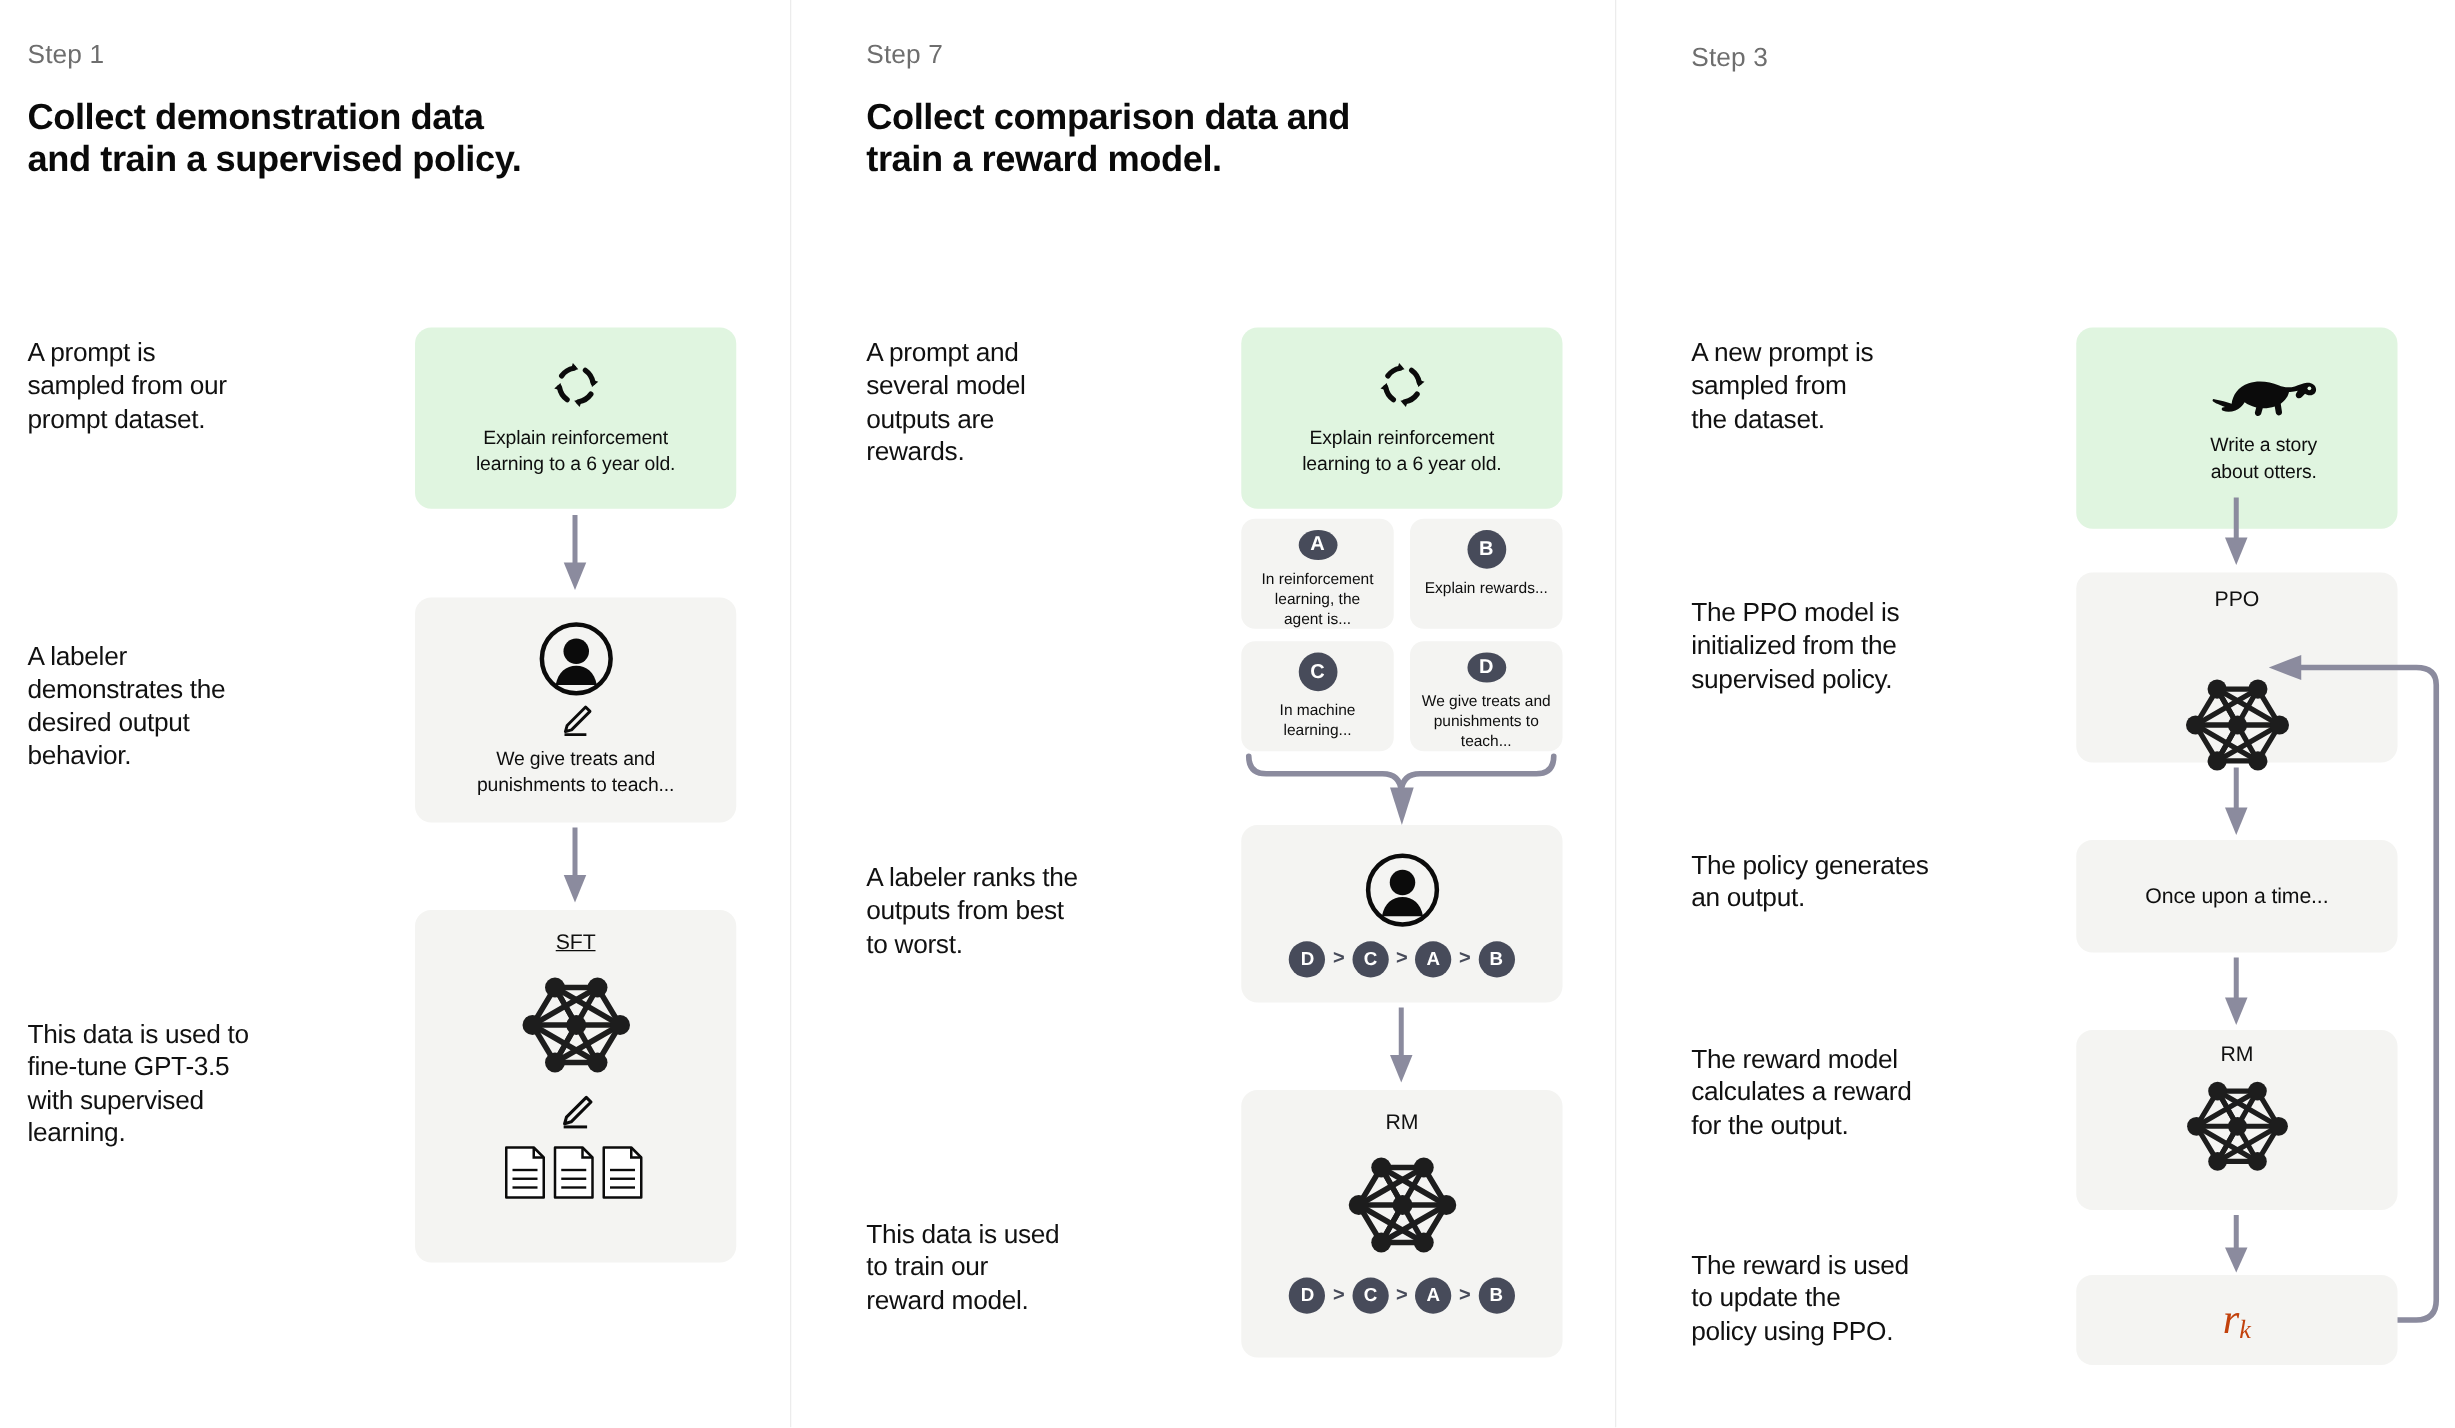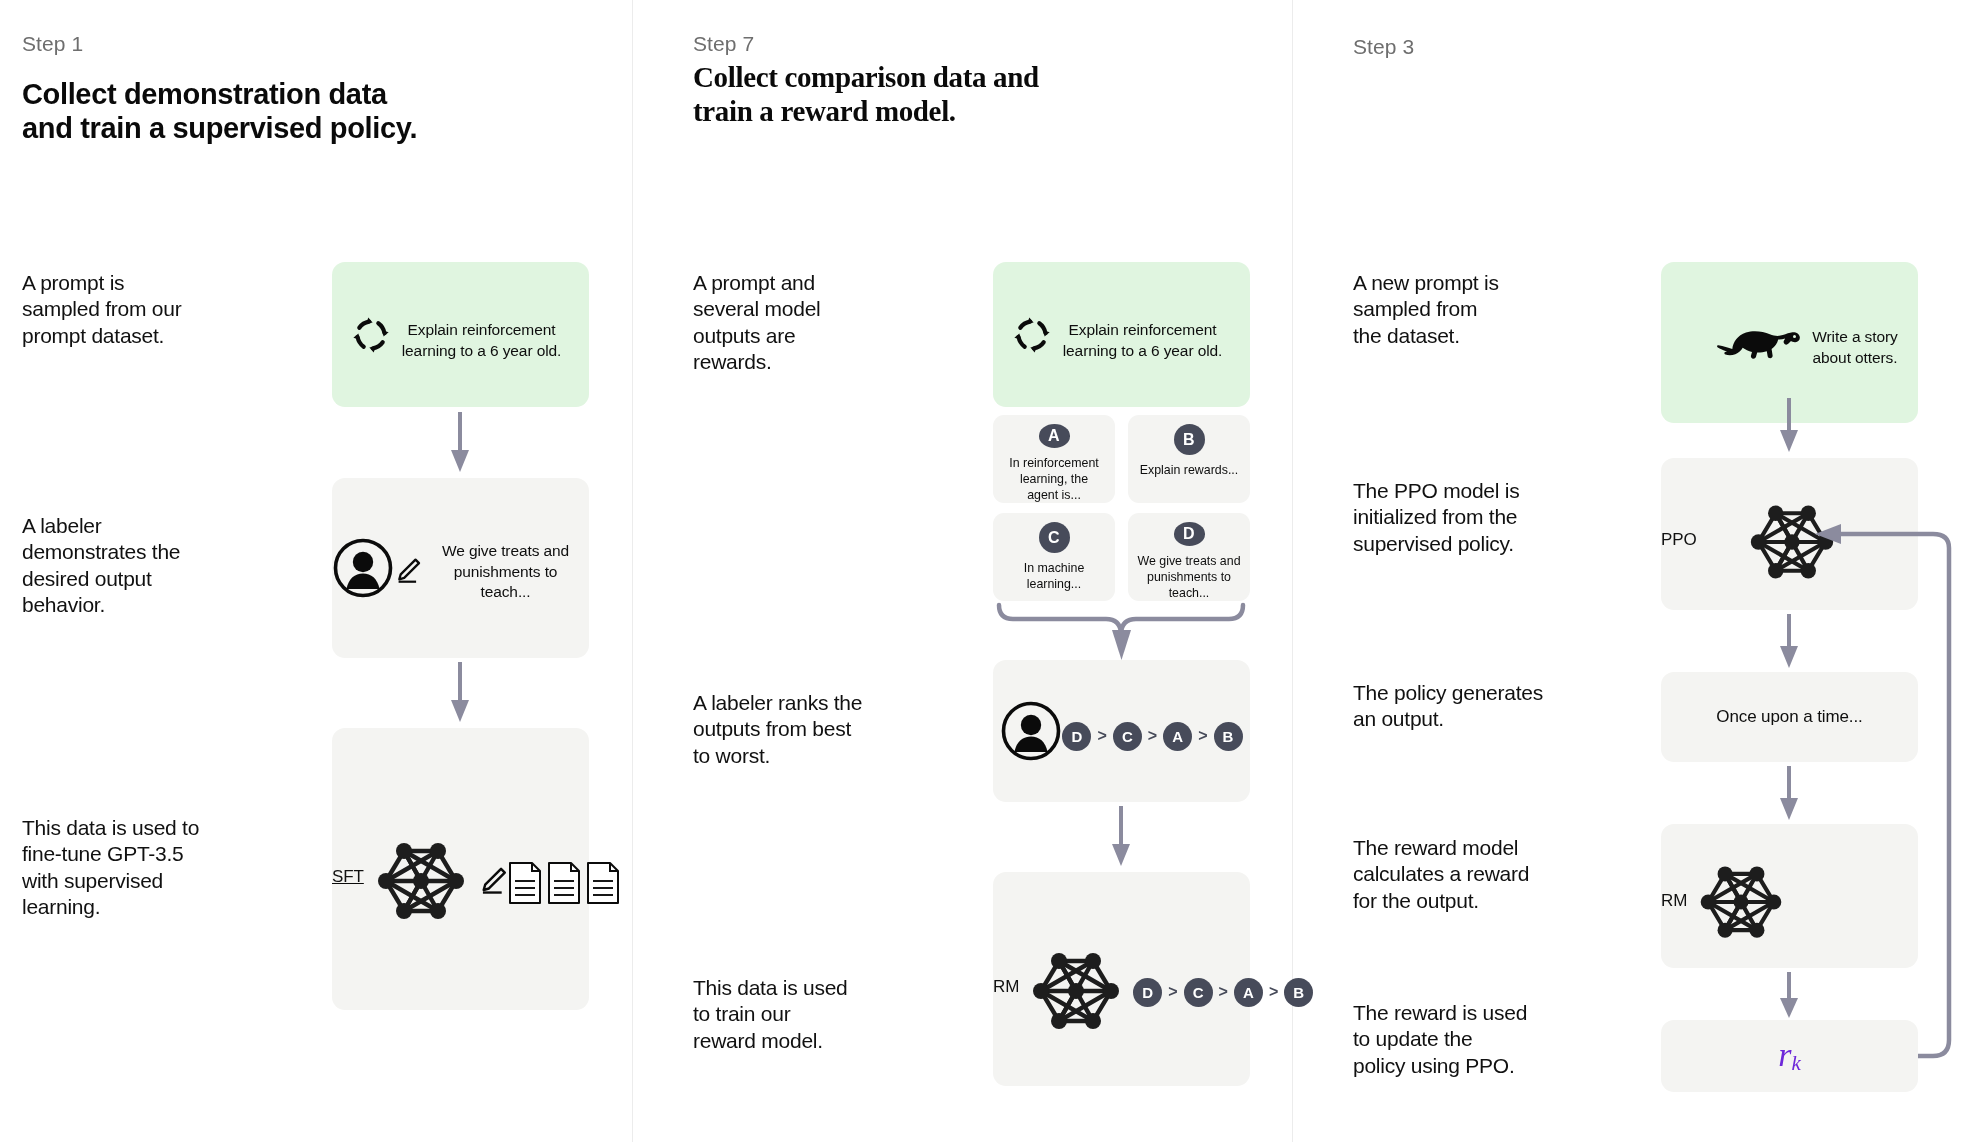--- a/index.html
+++ b/index.html
@@ -46,21 +46,21 @@
     position: absolute;
     font-size: 21px; line-height: 1.26; font-weight: 400;
     color: #111; letter-spacing: -.25px;
   }
 
   
   .card {
     position: absolute;
     border-radius: 13px;
     background: #f4f4f2;
-    display: flex; flex-direction: row;
+    display: flex; flex-direction: column;
     align-items: center; justify-content: center;
   }
   .card.green { background: #e0f5e0; }
 
   .card-text {
     font-size: 15.5px; line-height: 1.33; text-align: center;
     color: #0e0e0e; letter-spacing: -.1px; padding: 0 10px;
   }
   .card-title {
     font-size: 17px; color: #111; letter-spacing: -.1px;
@@ -95,21 +95,21 @@
     display: flex; align-items: center; justify-content: center;
   }
   .rank-gt {
     font-size: 16px; font-weight: 700; color: #474b5a;
     line-height: 1; padding: 0 1px;
   }
 
   
   .formula {
     font-family: "Liberation Serif", "DejaVu Serif", serif;
-    font-style: italic; font-size: 34px; color: #6d28d9;
+    font-style: italic; font-size: 34px; color: #c2410c;
   }
   .formula sub {
     font-size: 21px; font-style: italic; vertical-align: -4px;
   }
 
   svg { display: block; overflow: visible; }
 
   .arrow-layer {
     position: absolute; left: 0; top: 0;
     width: 100%; height: 100%; pointer-events: none;
@@ -259,21 +259,21 @@
         </span>
       </div>
 
     </div>
   </div>
 
   <div class="col c2">
     <div class="col-inner">
 
       <div class="step-label" style="left:60px; top:32px;">Step 7</div>
-      <div class="step-title" style="left:60px; top:61px; width:560px; white-space:pre-line;font-family:Liberation Serif, serif;">Collect comparison data and
+      <div class="step-title" style="left:60px; top:78px; width:560px; white-space:pre-line;">Collect comparison data and
 train a reward model.</div>
 
       <div class="narrative" style="left:60px; top:270px; width:290px; white-space:pre-line;">A prompt and
 several model
 outputs are
 rewards.</div>
       <div class="narrative" style="left:60px; top:690px; width:300px; white-space:pre-line;">A labeler ranks the
 outputs from best
 to worst.</div>
       <div class="narrative" style="left:60px; top:975px; width:300px; white-space:pre-line;">This data is used

